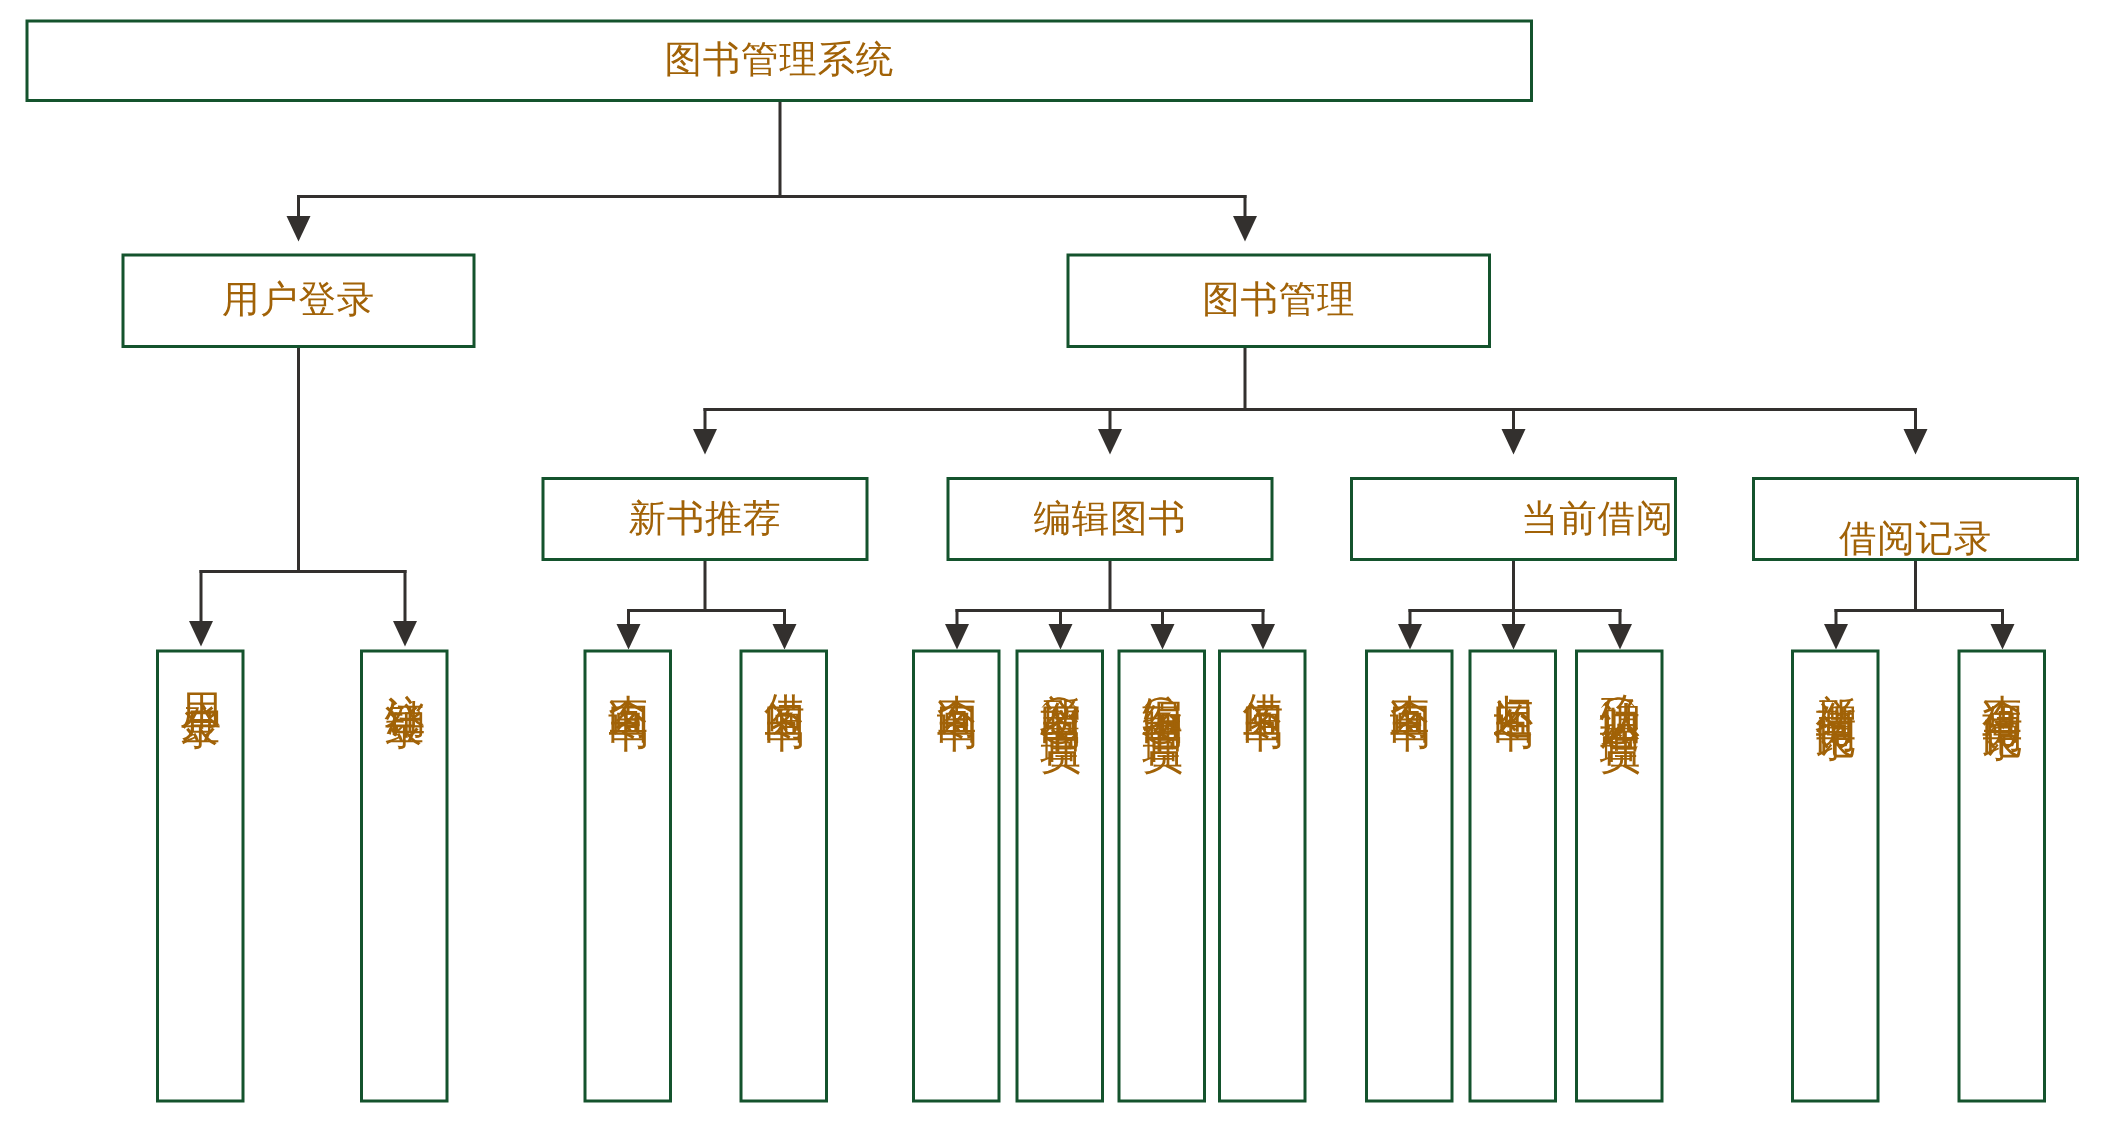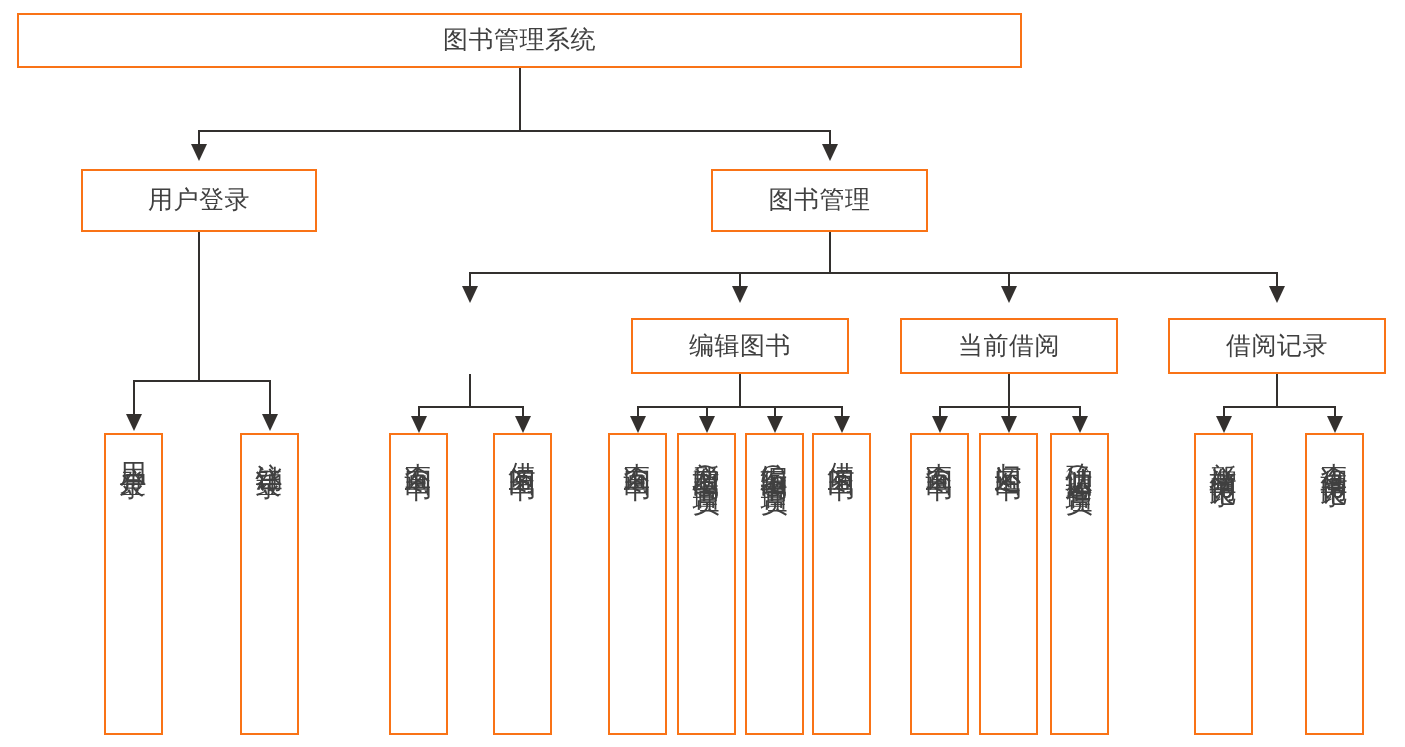--- a/index.html
+++ b/index.html
@@ -14,26 +14,26 @@
     position: relative;
     width: 1405px;
     height: 747px;
     background: #ffffff;
     overflow: hidden;
   }
   
   .node {
     position: absolute;
     box-sizing: border-box;
-    border: 2px solid #f97316;
+    border: 2px solid #14532d;
     background: #ffffff;
     display: flex;
     align-items: center;
     justify-content: center;
-    color: #404040;
+    color: #a16207;
   }
   .node .lbl {
     display: block;
     white-space: nowrap;
     line-height: 1.05;
   }
   
   .node.h .lbl {
     font-size: 25px;
     letter-spacing: 0.5px;
@@ -94,21 +94,21 @@
   <div class="hline" style="left:198px; top:130px; width:633px;"></div>
   <div class="vline" style="left:198px; top:130px; height:14px;"></div>
   <div class="vline" style="left:829px; top:130px; height:14px;"></div>
   <div class="arrow" style="left:191px; top:144px;"></div>
   <div class="arrow" style="left:822px; top:144px;"></div>
 
   <div class="node h" style="left:81px; top:169px; width:236px; height:63px;">
     <span class="lbl">用户登录</span>
   </div>
 
-  <div class="node h" style="left:711px; top:169px; width:217px; height:63px;">
+  <div class="node h" style="left:711px; top:169px; width:283px; height:63px;">
     <span class="lbl">图书管理</span>
   </div>
 
   <div class="vline" style="left:198px; top:232px; height:148px;"></div>
   <div class="hline" style="left:133px; top:380px; width:138px;"></div>
   <div class="vline" style="left:133px; top:380px; height:34px;"></div>
   <div class="vline" style="left:269px; top:380px; height:34px;"></div>
   <div class="arrow" style="left:126px; top:414px;"></div>
   <div class="arrow" style="left:262px; top:414px;"></div>
 
@@ -116,27 +116,30 @@
   <div class="hline" style="left:469px; top:272px; width:808px;"></div>
   <div class="vline" style="left:469px; top:272px; height:14px;"></div>
   <div class="vline" style="left:739px; top:272px; height:14px;"></div>
   <div class="vline" style="left:1008px; top:272px; height:14px;"></div>
   <div class="vline" style="left:1276px; top:272px; height:14px;"></div>
   <div class="arrow" style="left:462px; top:286px;"></div>
   <div class="arrow" style="left:732px; top:286px;"></div>
   <div class="arrow" style="left:1001px; top:286px;"></div>
   <div class="arrow" style="left:1269px; top:286px;"></div>
 
+  <div class="node h" style="left:361px; top:318px; width:218px; height:56px;">
+    <span class="lbl">新书推荐</span>
+  </div>
   <div class="node h" style="left:631px; top:318px; width:218px; height:56px;">
     <span class="lbl">编辑图书</span>
   </div>
-  <div class="node h" style="left:900px; top:318px; width:218px; height:56px;">
+  <div class="node h" style="left:900px; top:318px; width:218px; height:56px;justify-content:flex-end;">
     <span class="lbl">当前借阅</span>
   </div>
-  <div class="node h" style="left:1168px; top:318px; width:218px; height:56px;">
+  <div class="node h" style="left:1168px; top:318px; width:218px; height:56px;align-items:flex-end;">
     <span class="lbl">借阅记录</span>
   </div>
 
   <div class="vline" style="left:469px; top:374px; height:32px;"></div>
   <div class="hline" style="left:418px; top:406px; width:106px;"></div>
   <div class="vline" style="left:418px; top:406px; height:10px;"></div>
   <div class="vline" style="left:522px; top:406px; height:10px;"></div>
   <div class="arrow" style="left:411px; top:416px;"></div>
   <div class="arrow" style="left:515px; top:416px;"></div>
 

